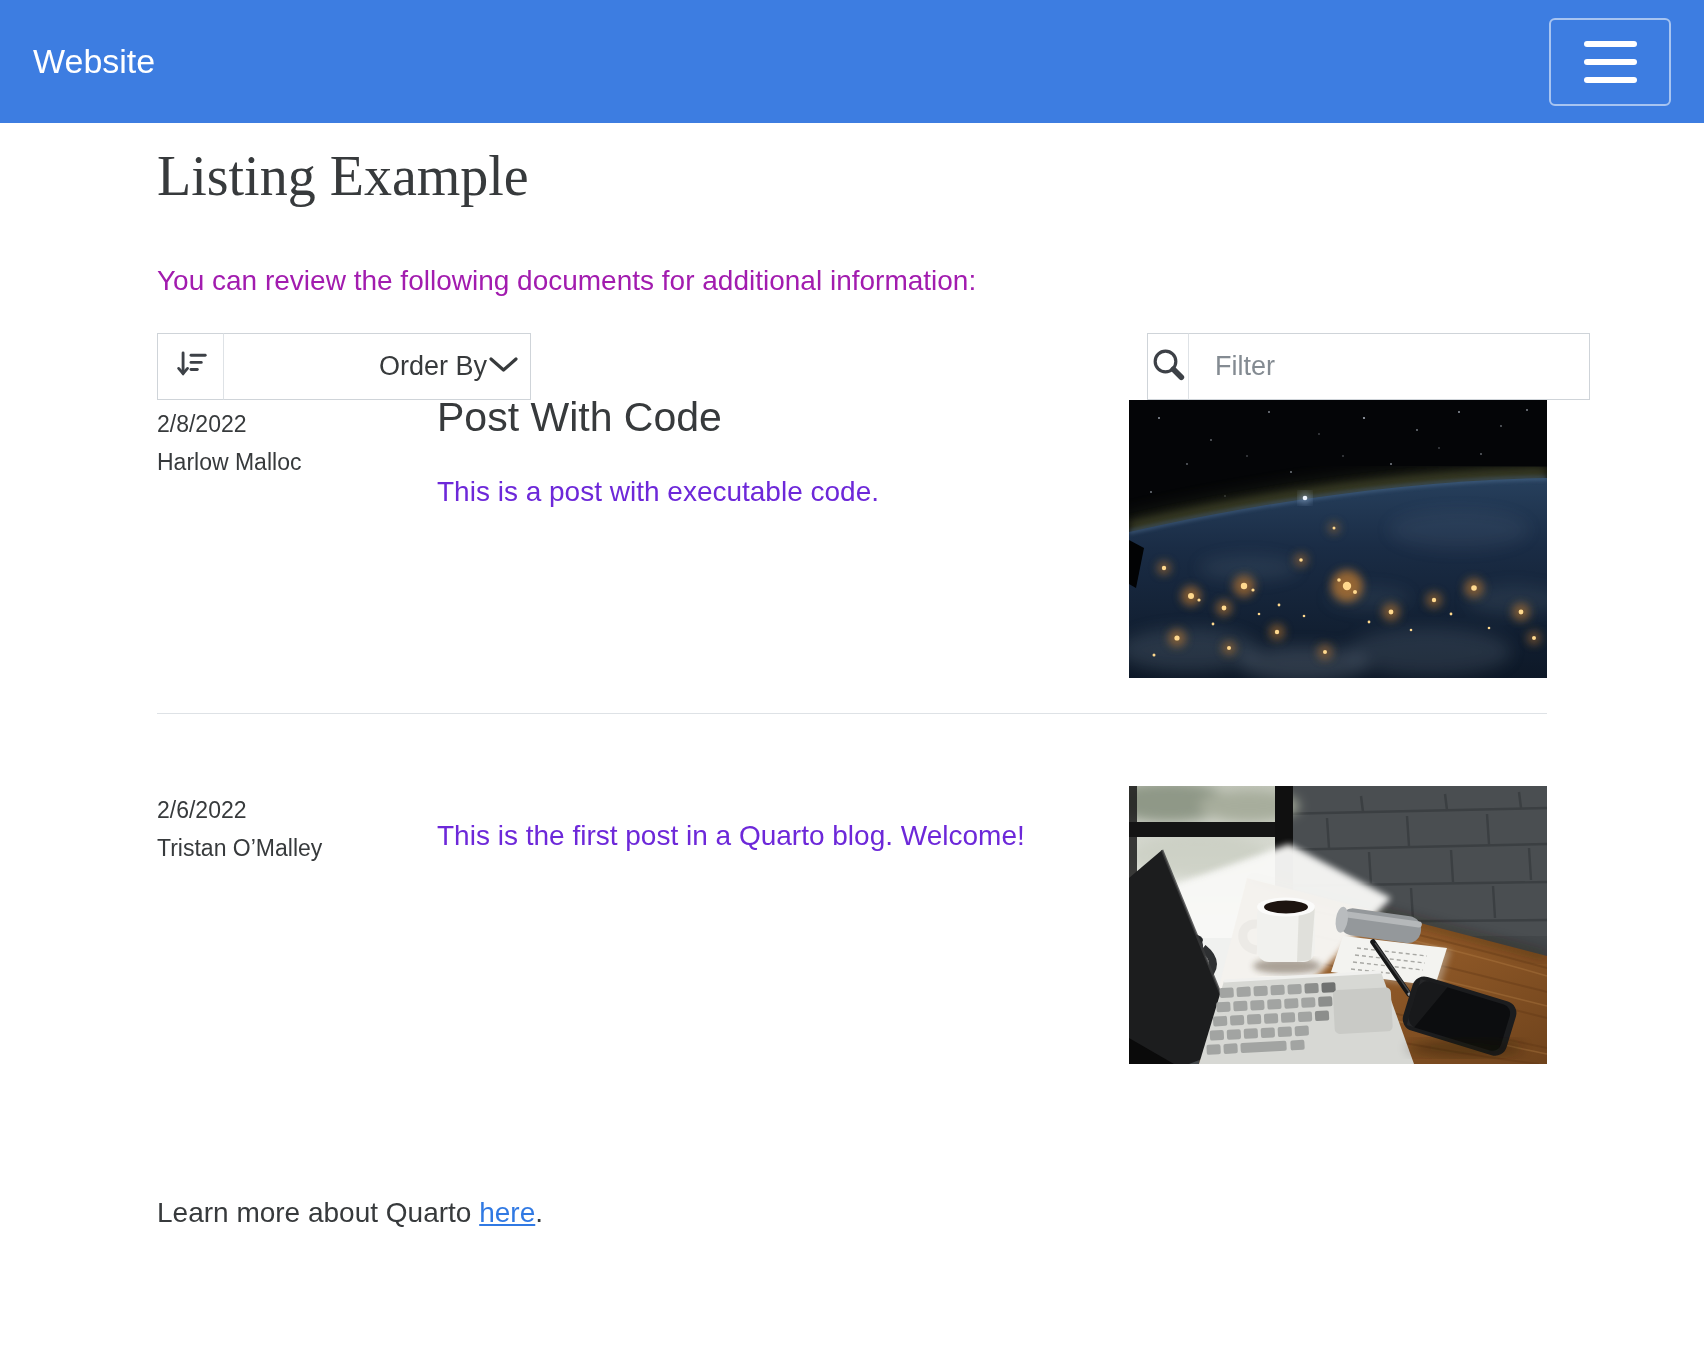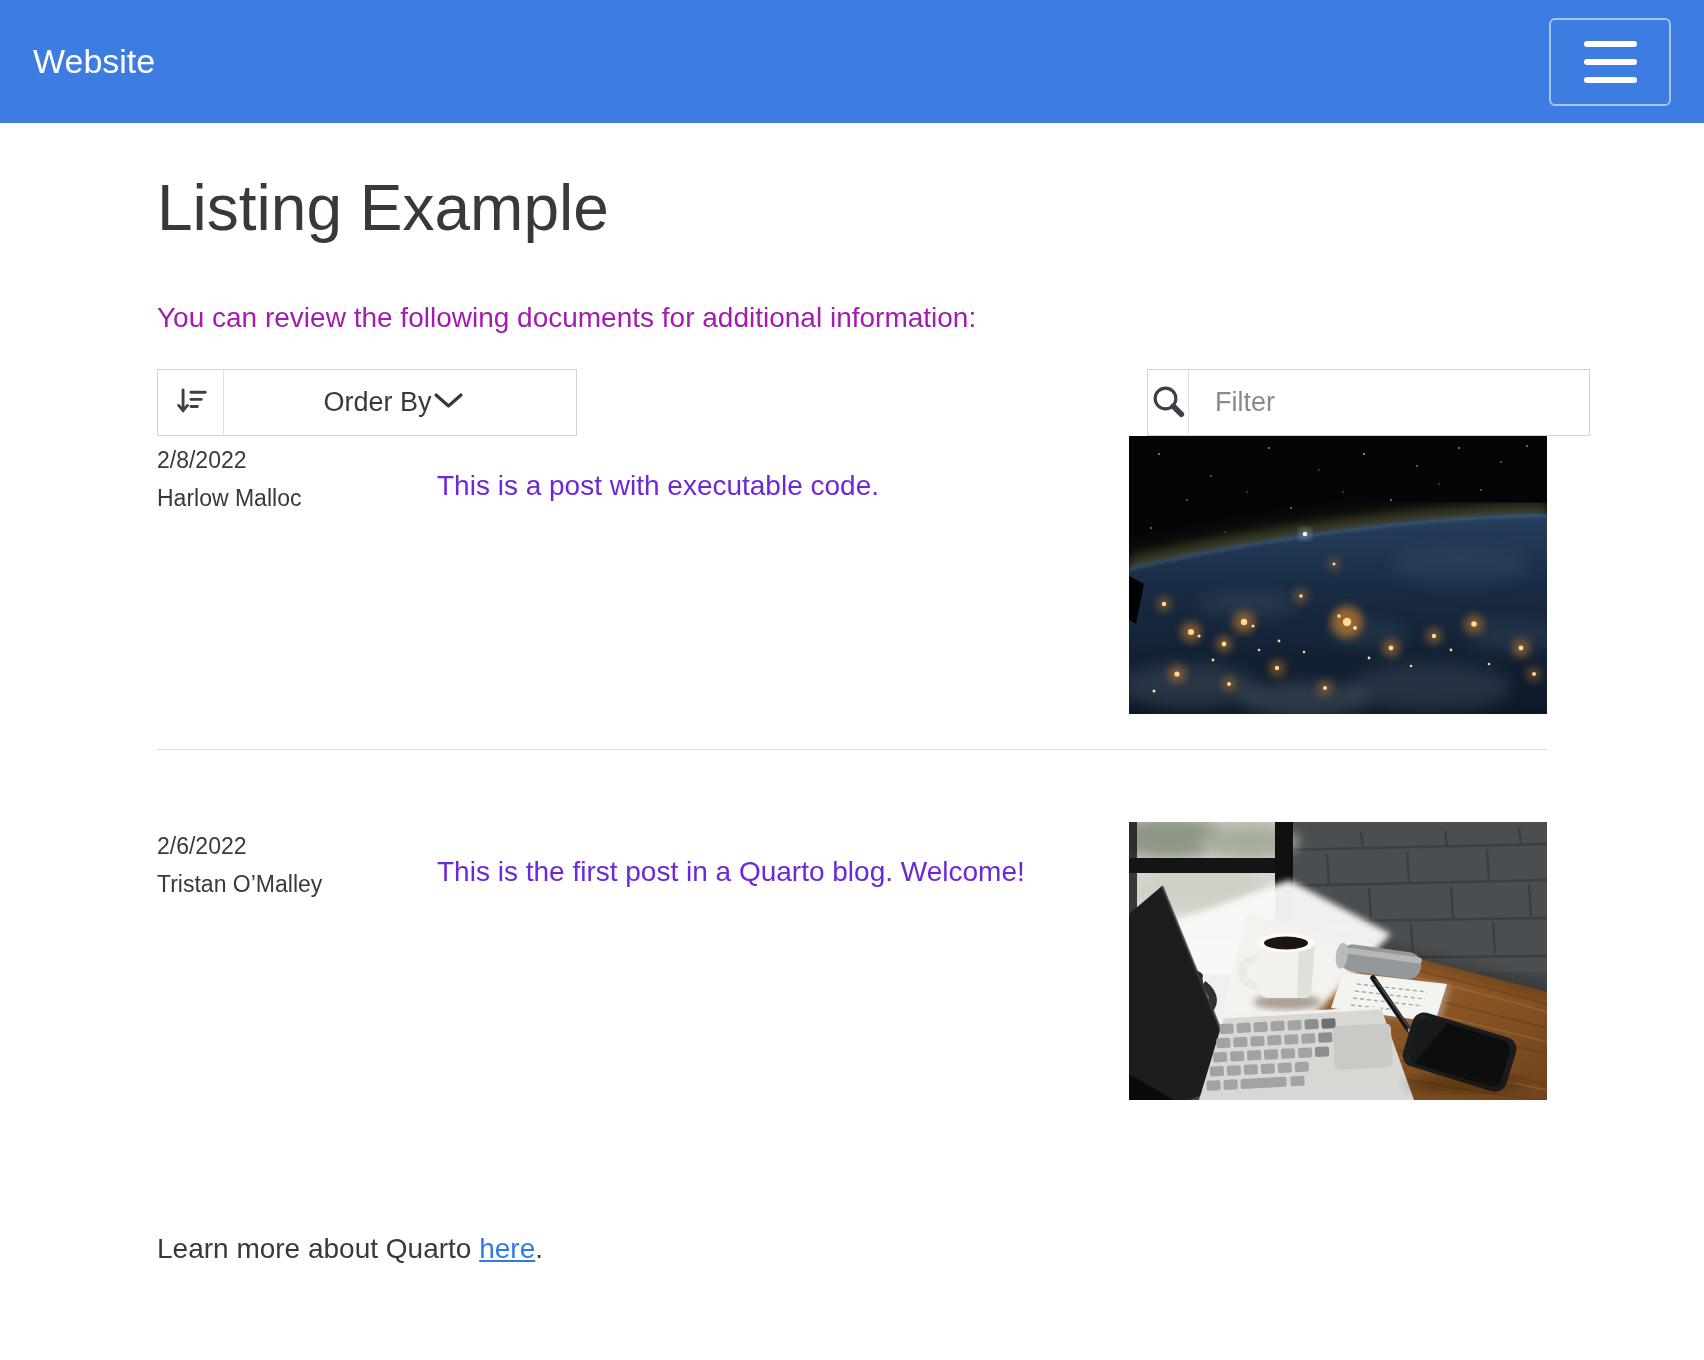--- a/index.html
+++ b/index.html
@@ -18,35 +18,35 @@
   .brand { color:#ffffff; font-size:34px; text-decoration:none; font-weight:400; cursor:pointer; }
   .toggle {
     width:122px; height:88px; background:transparent;
     border:2px solid rgba(255,255,255,0.55); border-radius:6px;
     display:flex; flex-direction:column; justify-content:center; align-items:center; gap:12px;
     cursor:pointer;
   }
   .toggle .bar { width:53px; height:6px; border-radius:3px; background:#ffffff; }
   
   .container { padding:0 157px; }
-  h1.page-title { margin:47px 0 0 0; font-size:64px; line-height:1.2; font-weight:400; color:#373a3c; }
+  h1.page-title { margin:20px 0 0 0; font-size:56px; line-height:1.2; font-weight:400; color:#373a3c;font-family:Liberation Serif, serif; }
   p.intro { margin:51px 0 0 0; font-size:28px; line-height:1.45; color:#a21caf; }
   
   .toolbar { margin-top:31px; display:flex; justify-content:space-between; align-items:flex-start; }
   .group { display:flex; height:67px; }
   .icon-cell {
     width:66px; height:67px; background:#fff;
     border:1px solid #cfd4d9; border-right:none;
     display:flex; align-items:center; justify-content:center;
   }
   .orderby-main {
-    width:354px; height:67px; background:#fff;
+    width:308px; height:67px; background:#fff;
     border:1px solid #cfd4d9; border-left:1px solid #dee2e6;
-    display:flex; align-items:center; justify-content:center;
-    padding:0 40px 0 28px; cursor:pointer; font-size:27px; color:#373a3c;
+    display:flex; align-items:center; justify-content:flex-end;
+    padding:0 10px 0 28px; cursor:pointer; font-size:27px; color:#373a3c;
   }
   .filter-group { width:400px; }
   .filter-group .icon-cell { width:70px; }
   .filter-input {
     flex:1; height:67px; border:1px solid #cfd4d9; border-left:1px solid #dee2e6;
     font-family:"Liberation Sans", sans-serif;
     font-size:27px; color:#373a3c; padding:0 20px 0 26px; outline:none;
   }
   .filter-input::placeholder { color:#848b92; opacity:1; }
   
@@ -119,20 +119,21 @@
       <input class="filter-input" type="text" placeholder="Filter" style="">
     </div>
   </div>
 
   <section class="listing-row row-1">
     <div class="meta">
       <div>2/8/2022</div>
       <div>Harlow Malloc</div>
     </div>
     <div>
+      <h3 class="post-title">Post With Code</h3>
       <p class="post-desc">This is a post with executable code.</p>
     </div>
     <div class="thumb" role="img" aria-label="earth-at-night-from-space">
       <svg viewBox="0 0 418 278" preserveAspectRatio="none">
         <defs>
           <linearGradient id="earthGrad" x1="0" y1="0" x2="0" y2="1">
             <stop offset="0" stop-color="#27405d"></stop>
             <stop offset="0.35" stop-color="#1a2c45"></stop>
             <stop offset="1" stop-color="#0d1827"></stop>
           </linearGradient>

